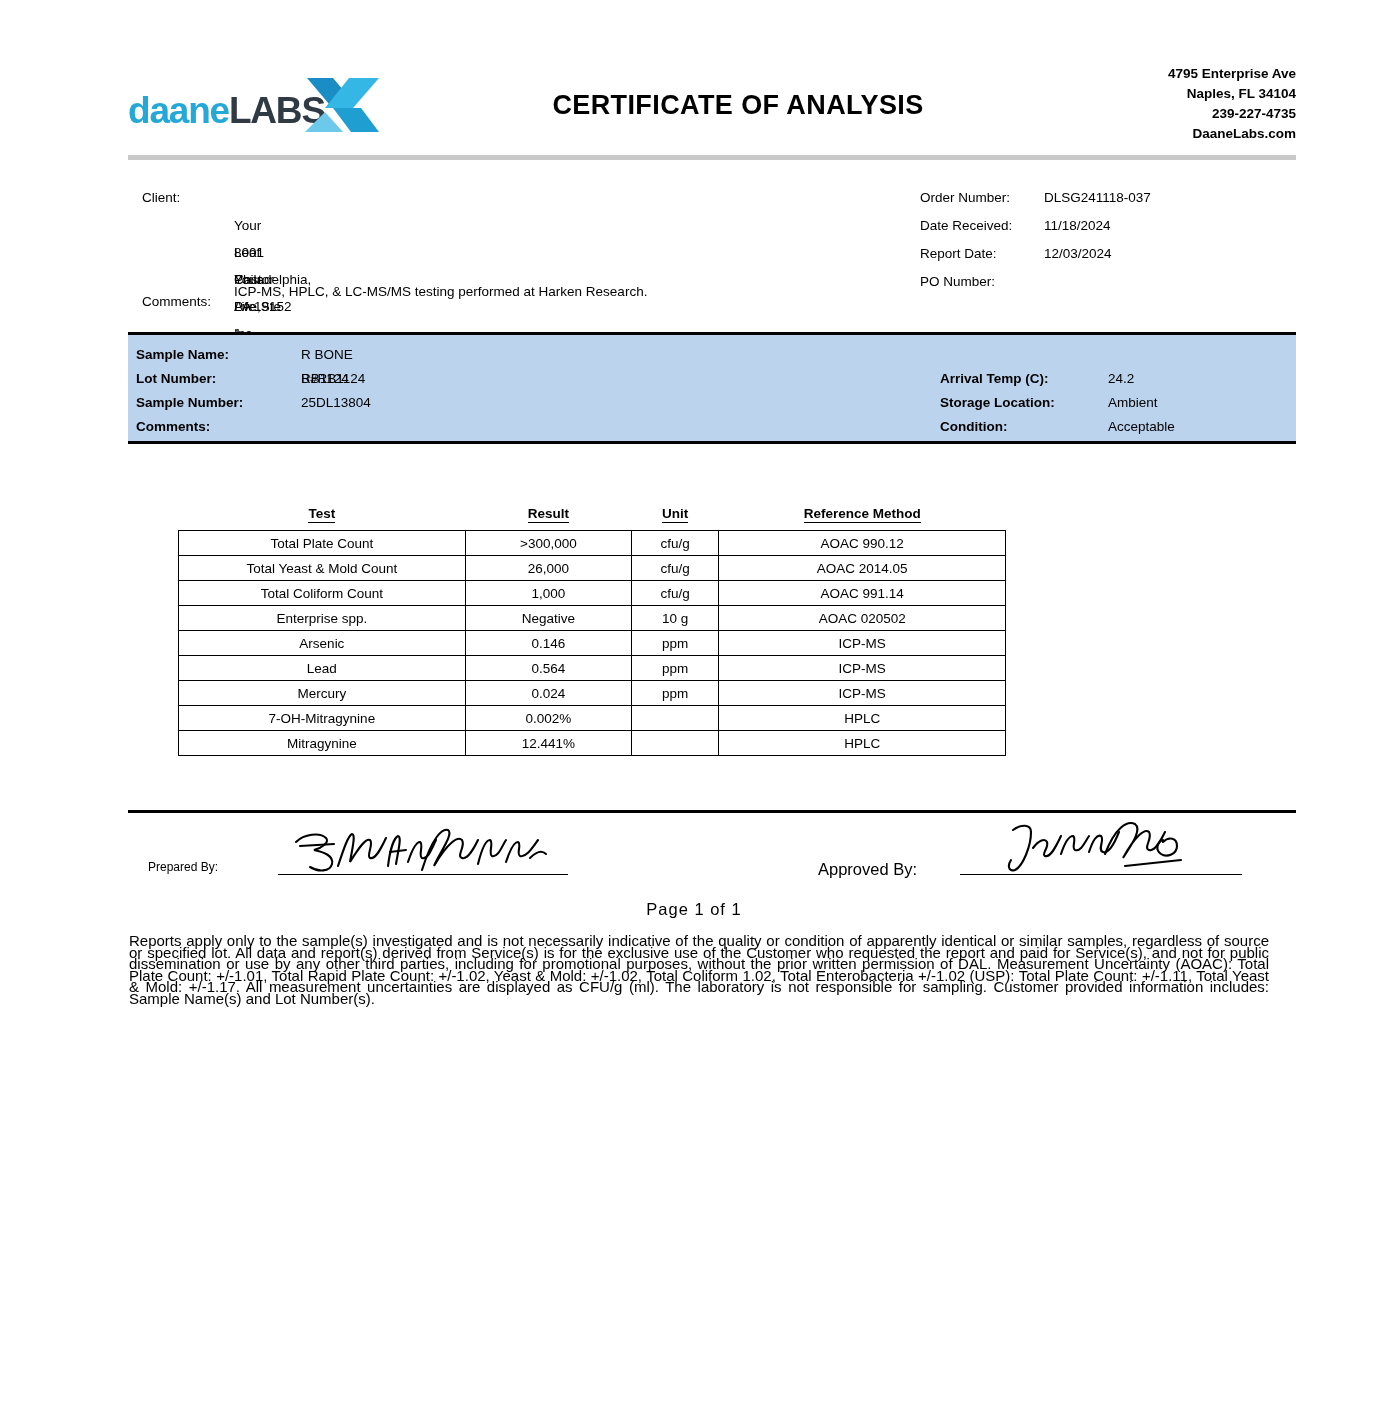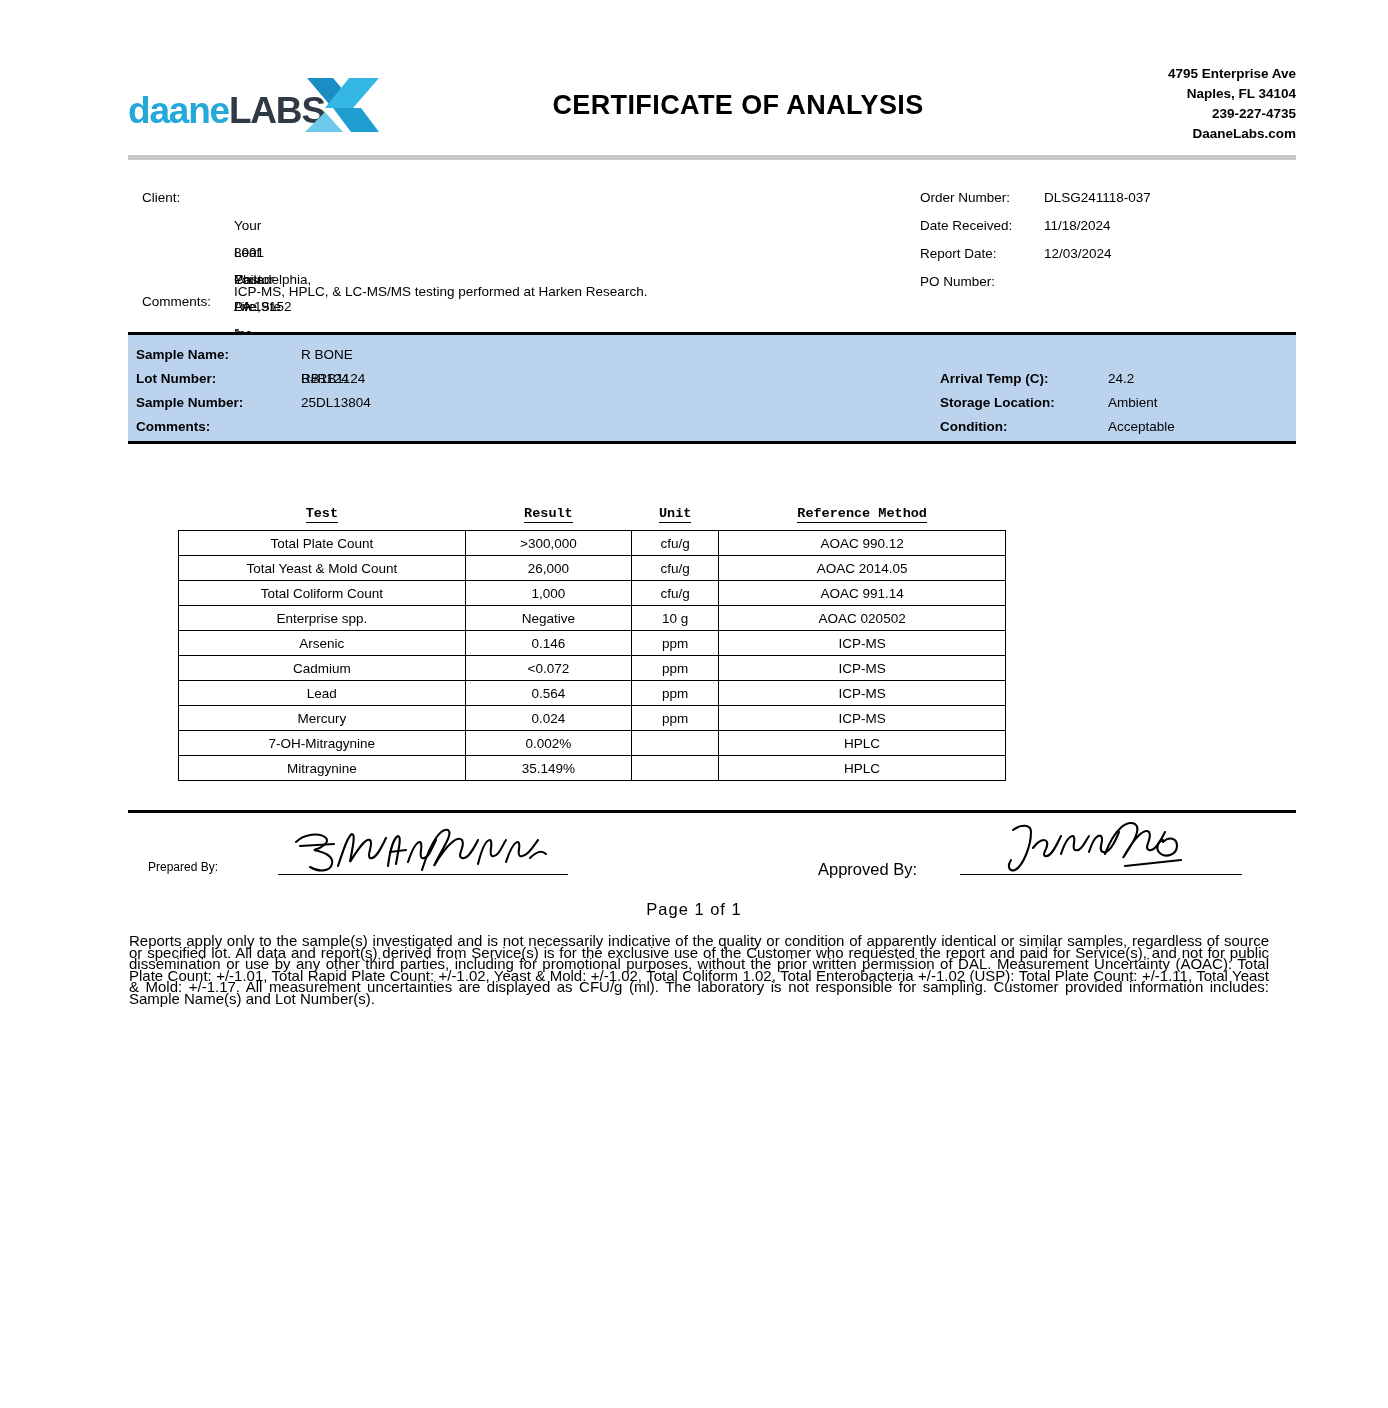--- a/index.html
+++ b/index.html
@@ -210,21 +210,20 @@
     border-collapse: collapse;
     width: 828px;
     font-size: 13.5px;
   }
   table.results th {
     font-size: 13.5px;
     font-weight: bold;
     padding-bottom: 9px;
     border: none;
     text-align: center;
-    font-family: Liberation Mono, monospace;
   }
   table.results th span {
     border-bottom: 1px solid #000;
     padding-bottom: 1px;
   }
   table.results td {
     border: 1px solid #000;
     text-align: center;
     height: 22px;
     padding: 1px 2px;
@@ -414,46 +413,40 @@
           <td>10 g</td>
           <td>AOAC 020502</td>
         </tr>
         <tr>
           <td>Arsenic</td>
           <td>0.146</td>
           <td>ppm</td>
           <td>ICP-MS</td>
         </tr>
         <tr>
-          <td>Cadmium</td>
-          <td>&lt;0.072</td>
-          <td>ppm</td>
-          <td>ICP-MS</td>
-        </tr>
-        <tr>
           <td>Lead</td>
           <td>0.564</td>
           <td>ppm</td>
           <td>ICP-MS</td>
         </tr>
         <tr>
           <td>Mercury</td>
           <td>0.024</td>
           <td>ppm</td>
           <td>ICP-MS</td>
         </tr>
         <tr>
           <td>7-OH-Mitragynine</td>
           <td>0.002%</td>
           <td></td>
           <td>HPLC</td>
         </tr>
         <tr>
           <td>Mitragynine</td>
-          <td>35.149%</td>
+          <td>12.441%</td>
           <td></td>
           <td>HPLC</td>
         </tr>
       </tbody>
     </table>
   </div>
 
   <div class="sig-rule"></div>
 
   <div class="sig-label-prep">Prepared By:</div>

